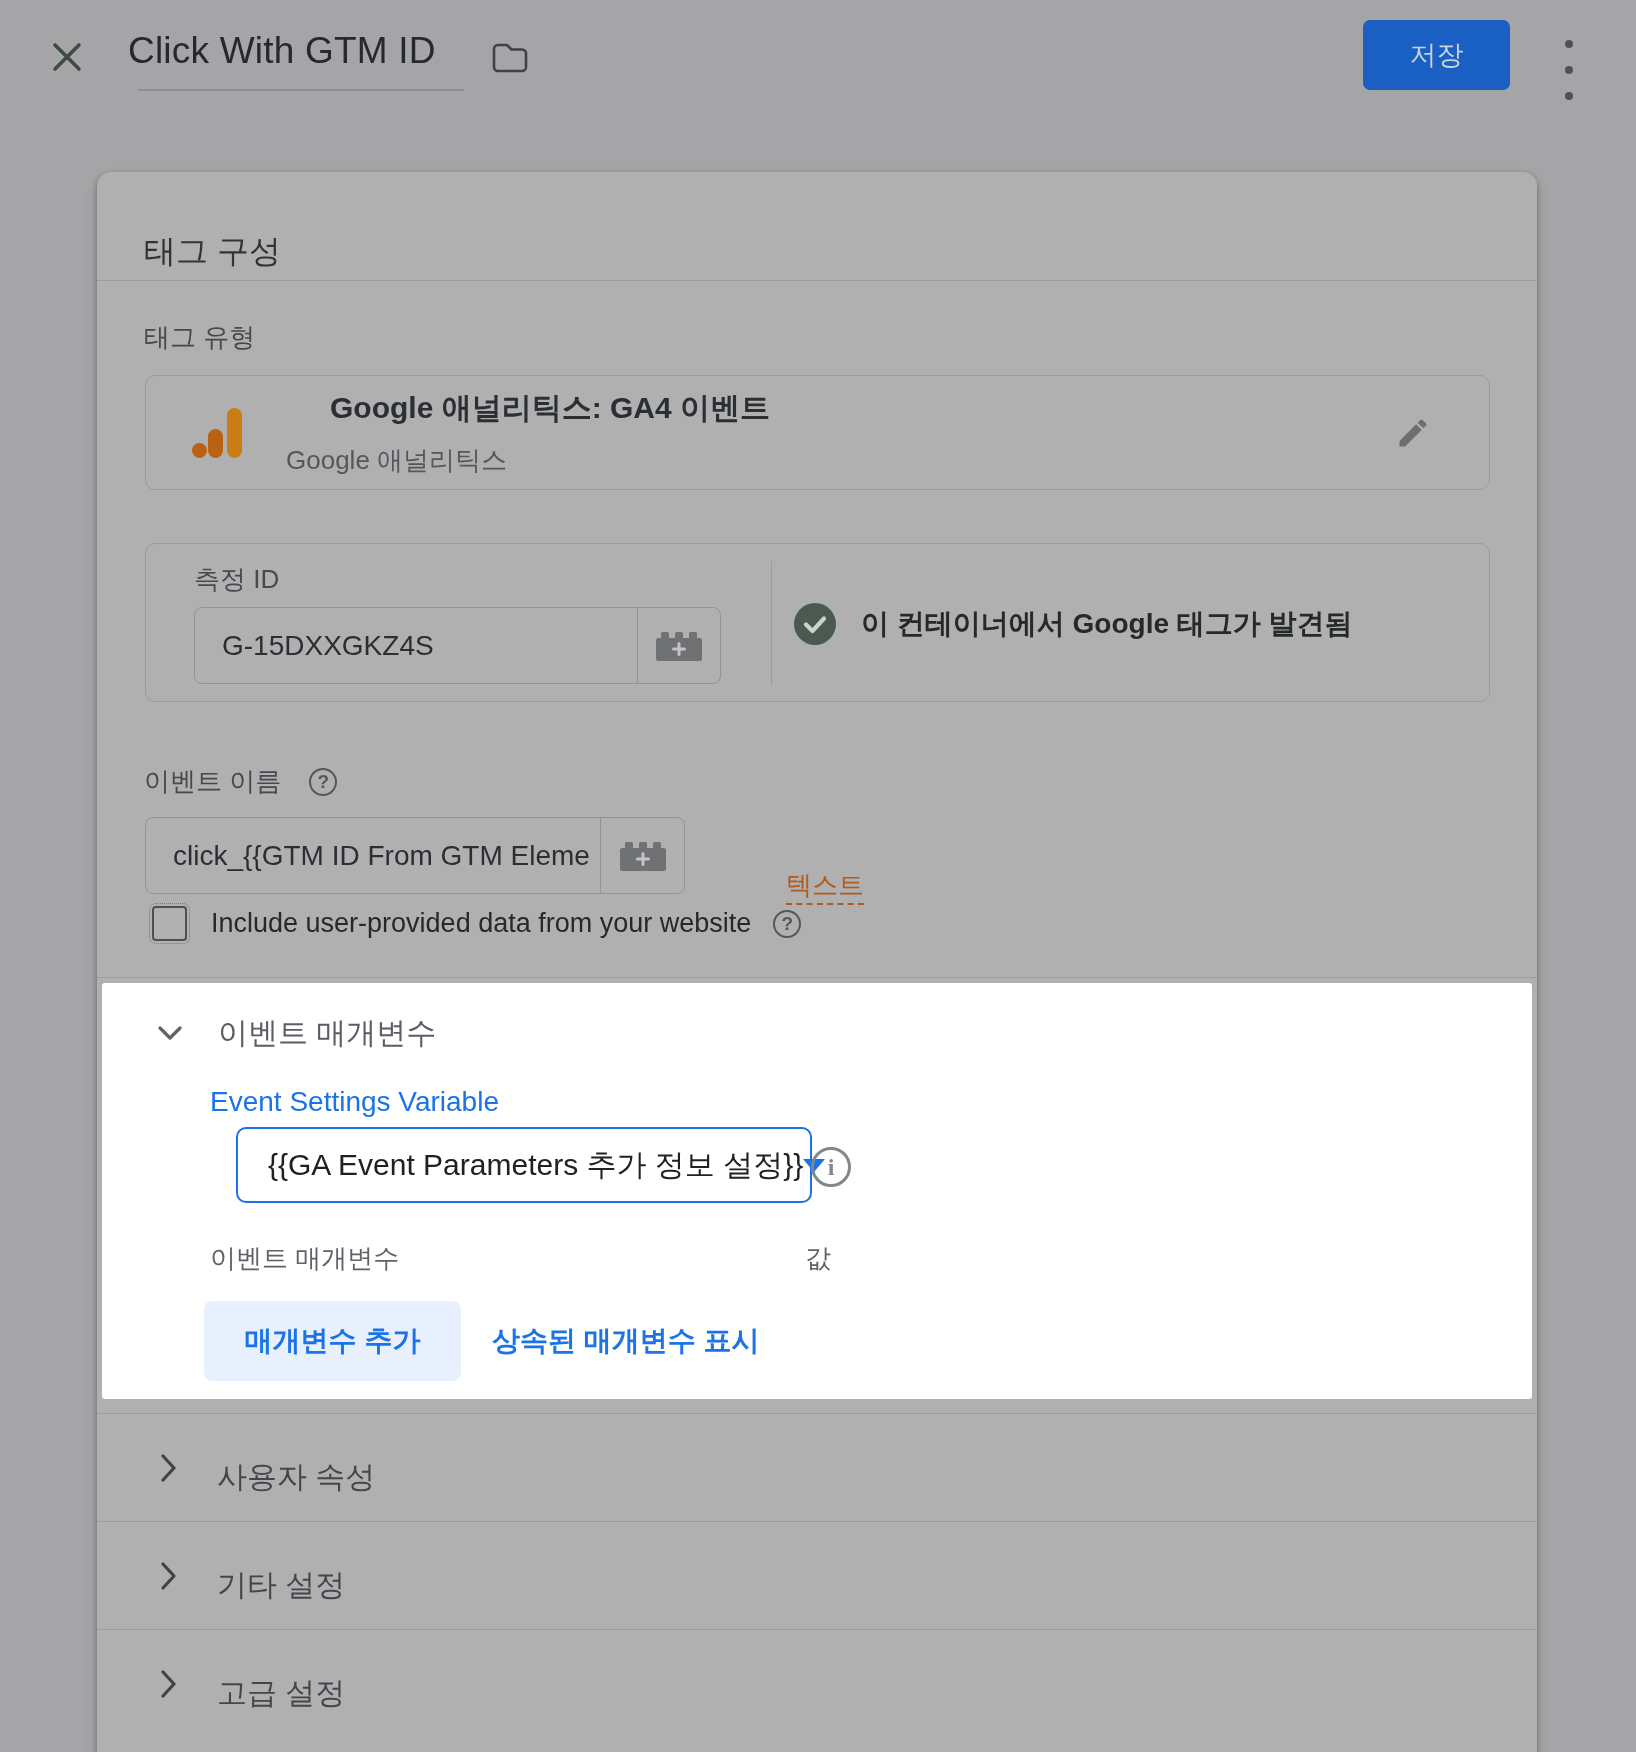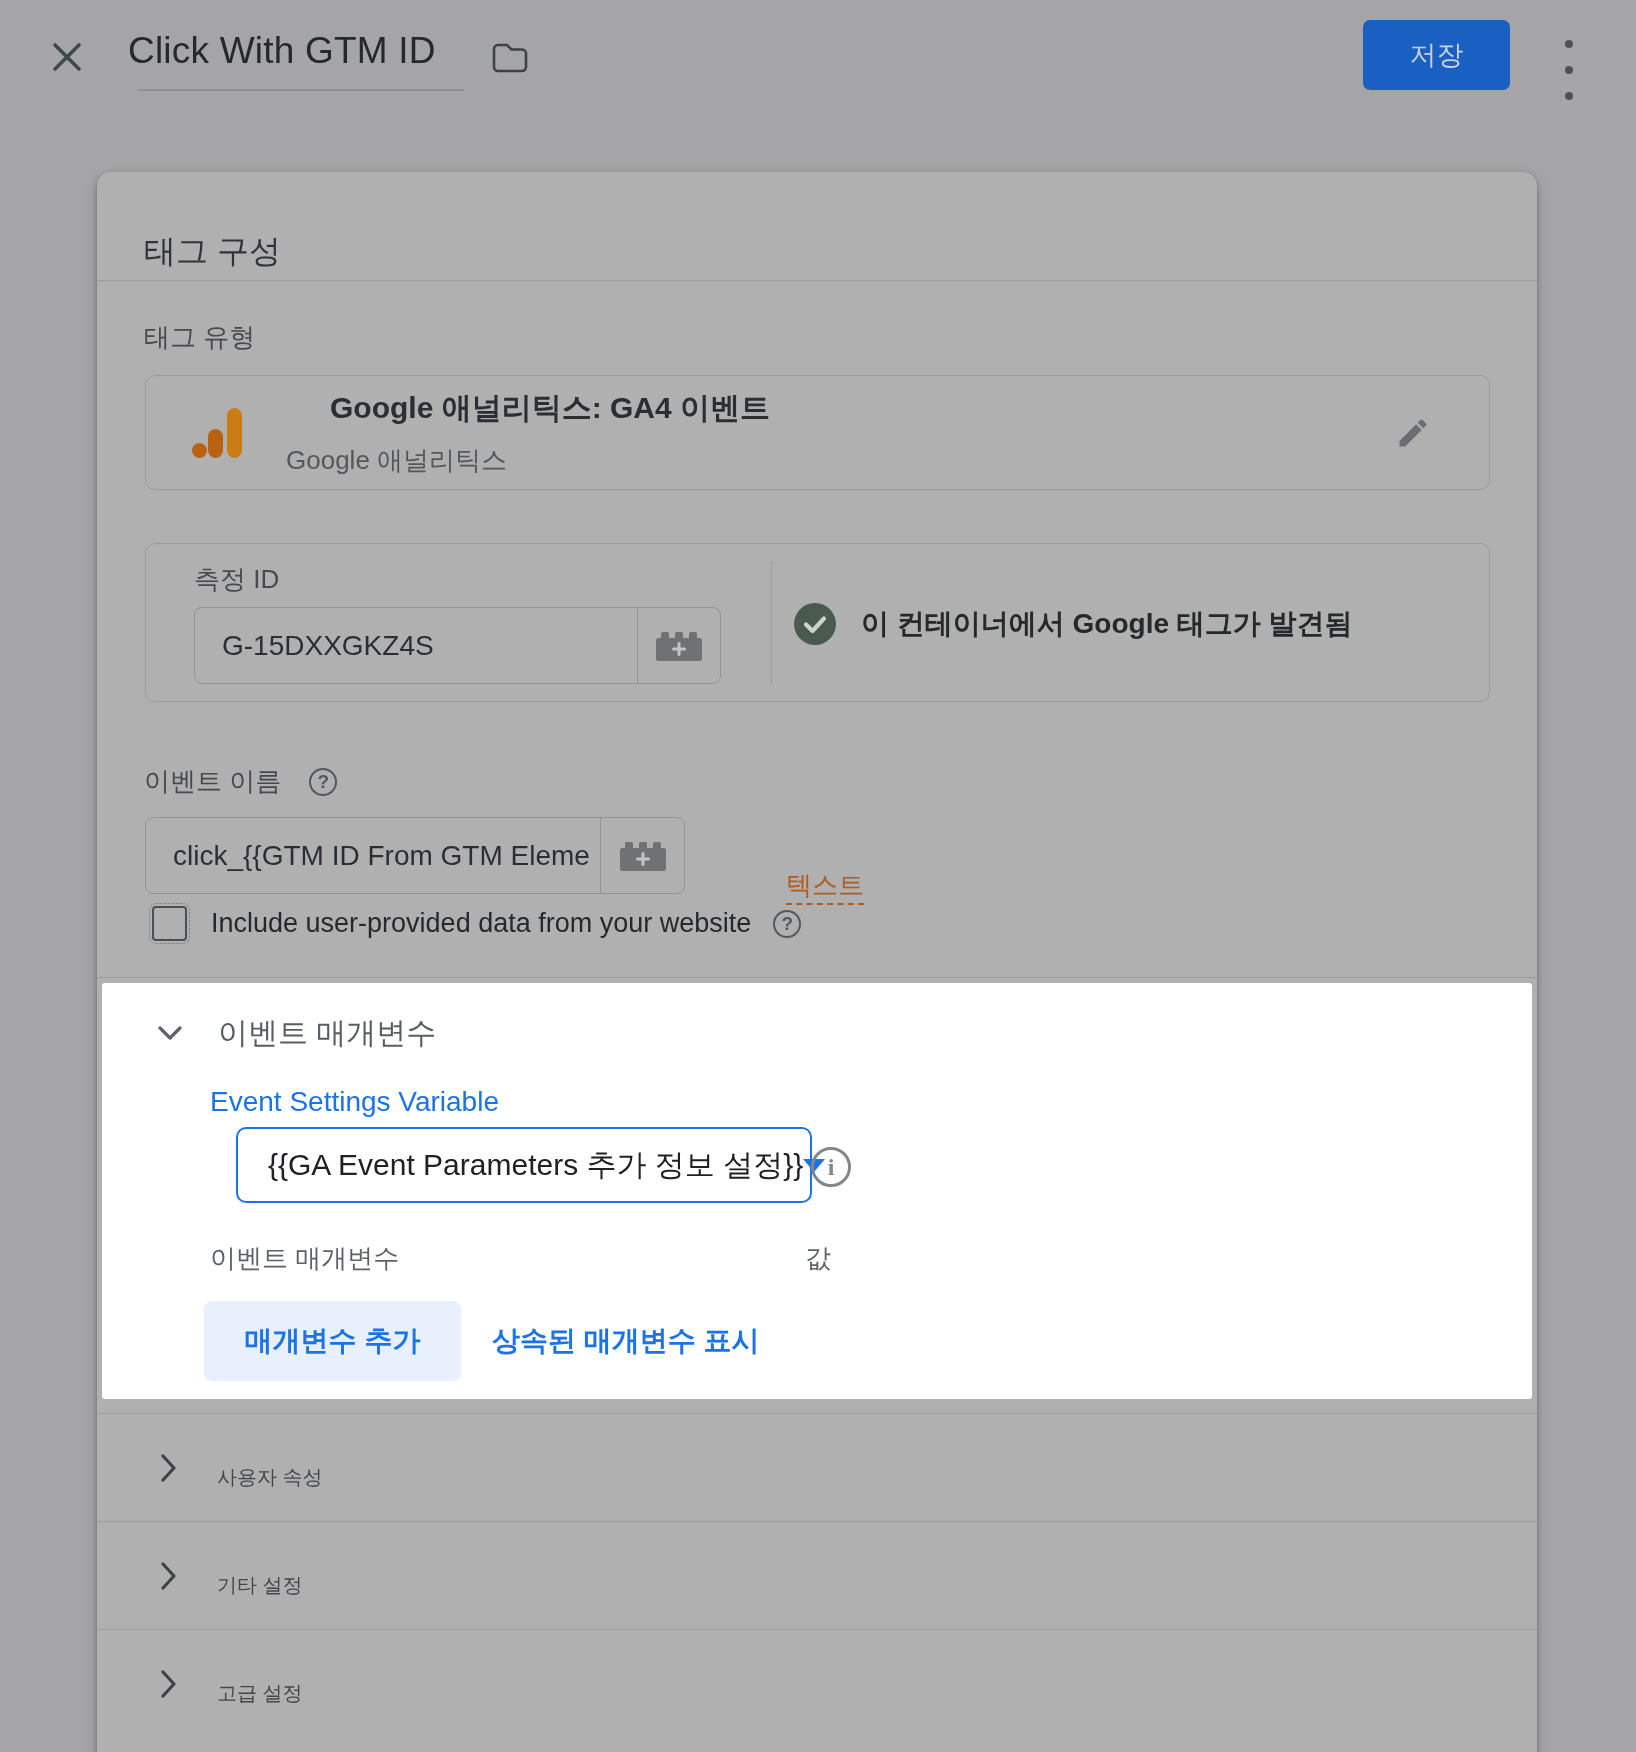--- a/index.html
+++ b/index.html
@@ -132,21 +132,21 @@
     position:absolute;left:390px;top:318px;height:80px;display:flex;align-items:center;
     font-size:28px;color:#1a73e8;font-weight:600;cursor:pointer;white-space:nowrap;
   }
   
   .rows{position:absolute;left:0;top:1241px;width:1440px;}
   .row{
     height:107px;border-top:1px solid #9d9d9f;
     display:flex;align-items:center;cursor:pointer;
   }
   .row .chev{margin-left:64px;flex:none;}
-  .row .row-lbl{margin-left:40px;font-size:20px;color:#43474b;margin-top:20px;}
+  .row .row-lbl{margin-left:40px;font-size:30px;color:#43474b;margin-top:20px;}
   svg{display:block;}
 </style>
 </head>
 <body>
 
 <div class="topbar">
   <div class="close-btn">
     <svg width="38" height="38" viewBox="0 0 38 38">
       <path d="M7 7 L31 31 M31 7 L7 31" stroke="#3e4a46" stroke-width="3.6" stroke-linecap="round" fill="none"></path>
     </svg>

